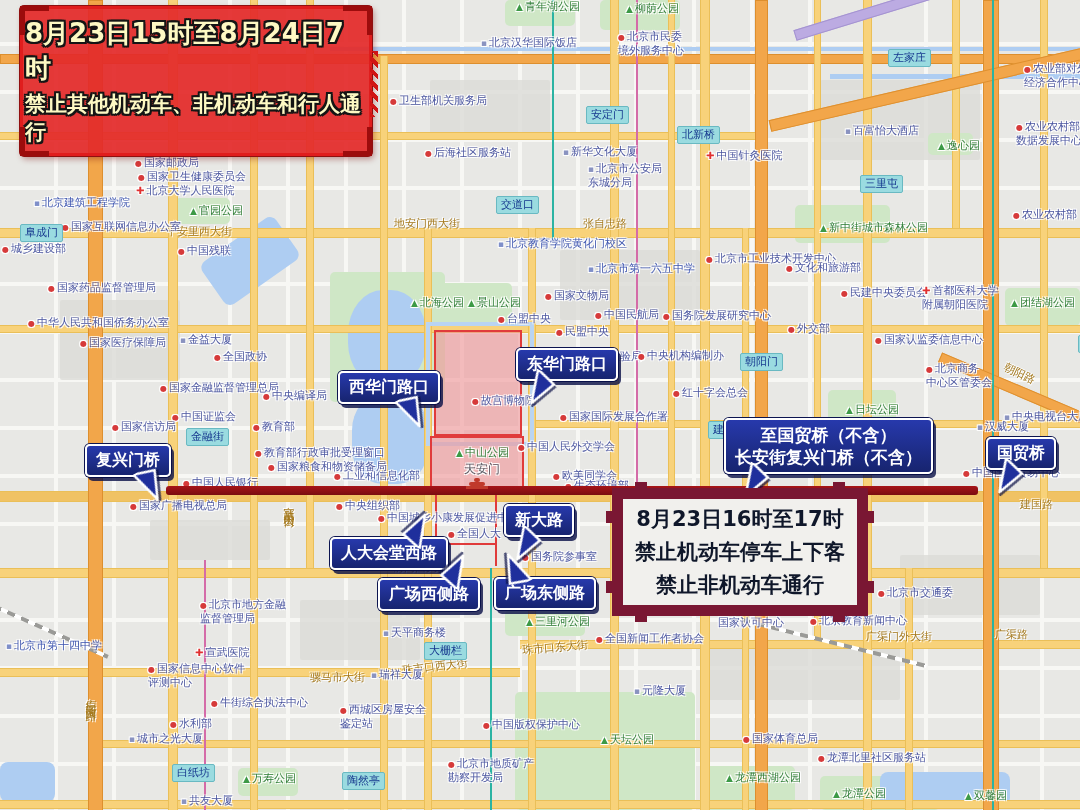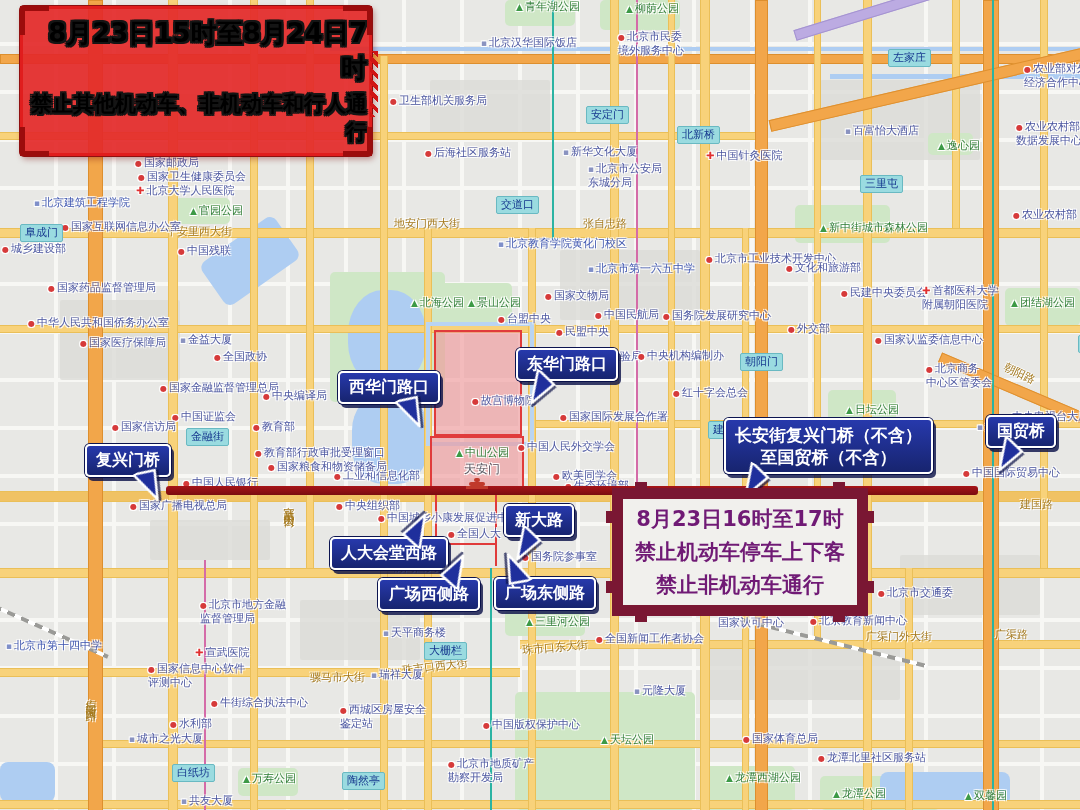--- a/index.html
+++ b/index.html
@@ -50,37 +50,37 @@
   .tail polygon{fill:#1f2f9c;stroke:#fff;stroke-width:2.5;}
   .tail-down-right{bottom:-27px;left:58%;transform:rotate(-28deg);}
   .tail-down-left{bottom:-27px;left:6%;transform:rotate(28deg);}
   .tail-up-right{top:-27px;left:62%;transform:rotate(206deg);}
   .tail-up-left{top:-27px;left:4%;transform:rotate(154deg);}
   
   .banner{position:absolute;left:20px;top:6px;width:352px;height:150px;z-index:60;
     background:rgba(227,42,42,.93);border:3px solid #e01d1d;border-radius:4px;
     box-shadow:0 0 0 1px #8f0f0f,2px 3px 6px rgba(120,0,0,.4);
     display:flex;flex-direction:column;justify-content:space-evenly;padding:2px 2px;box-sizing:border-box;}
-  .banner .bl{text-align:right;font-weight:bold;color:#000000;
+  .banner .bl{text-align:left;font-weight:bold;color:#fef9c3;
     text-shadow:-2px -2px 0 #151515,2px -2px 0 #151515,-2px 2px 0 #151515,2px 2px 0 #151515,
                  0 -2px 0 #151515,0 2px 0 #151515,-2px 0 0 #151515,2px 0 0 #151515;}
   .banner .b1{font-size:26px;}
   .banner .b2,.banner .b3{font-size:21px;}
   .bcorn{position:absolute;width:24px;height:24px;z-index:61;}
   .bc-tl{left:-3px;top:-3px;border-left:5px solid #9c0c0c;border-top:5px solid #9c0c0c;}
   .bc-tr{right:-3px;top:-3px;border-right:5px solid #9c0c0c;border-top:5px solid #9c0c0c;}
   .bc-bl{left:-3px;bottom:-3px;border-left:5px solid #9c0c0c;border-bottom:5px solid #9c0c0c;}
   .bc-br{right:-3px;bottom:-3px;border-right:5px solid #9c0c0c;border-bottom:5px solid #9c0c0c;}
   .bstripe{position:absolute;right:-9px;top:42px;width:8px;height:66px;
     background:repeating-linear-gradient(45deg,#d01515 0 4px,transparent 4px 8px);}
   
   .plaque{position:absolute;left:612px;top:488px;width:256px;height:128px;box-sizing:border-box;
     border:11px solid #7a1733;background:#f1f0ed;z-index:50;
     display:flex;flex-direction:column;justify-content:center;}
-  .plaque .pl{text-align:center;font-weight:bold;color:#701a75;font-size:21px;line-height:33px;white-space:nowrap;}
+  .plaque .pl{text-align:center;font-weight:bold;color:#0f172a;font-size:21px;line-height:33px;white-space:nowrap;}
   .ptab{position:absolute;background:#7a1733;}
   .pt-a{left:12px;top:-17px;width:12px;height:17px;}   .pt-b{right:12px;top:-17px;width:12px;height:17px;}
   .pt-c{left:12px;bottom:-17px;width:12px;height:17px;}.pt-d{right:12px;bottom:-17px;width:12px;height:17px;}
   .pt-e{left:-17px;top:12px;width:17px;height:12px;}   .pt-f{right:-17px;top:12px;width:17px;height:12px;}
   .pt-g{left:-17px;bottom:12px;width:17px;height:12px;}.pt-h{right:-17px;bottom:12px;width:17px;height:12px;}
   .gate{position:absolute;left:466px;top:477px;z-index:25;}
 </style>
 </head>
 <body>
 
@@ -316,27 +316,27 @@
           <polygon points="5,0 26,6 15,33"></polygon>
         </svg>
       </div>
       <div class="callout" style="left: 516px; top: 348px;">
         <div>东华门路口</div>
         <svg class="tail tail-down-left" viewBox="0 0 30 34" width="30" height="34">
           <polygon points="5,0 26,6 15,33"></polygon>
         </svg>
       </div>
       <div class="callout big" style="left: 724px; top: 418px;">
+        <div>至国贸桥（不含）</div>
         <div>长安街复兴门桥（不含）</div>
-        <div>至国贸桥（不含）</div>
         <svg class="tail tail-down-left" viewBox="0 0 30 34" width="30" height="34">
           <polygon points="5,0 26,6 15,33"></polygon>
         </svg>
       </div>
-      <div class="callout" style="left: 986px; top: 415px;">
+      <div class="callout" style="left: 986px; top: 437px;">
         <div>国贸桥</div>
         <svg class="tail tail-down-left" viewBox="0 0 30 34" width="30" height="34">
           <polygon points="5,0 26,6 15,33"></polygon>
         </svg>
       </div>
       <div class="callout" style="left: 504px; top: 504px;">
         <div>新大路</div>
         <svg class="tail tail-down-left" viewBox="0 0 30 34" width="30" height="34">
           <polygon points="5,0 26,6 15,33"></polygon>
         </svg>

